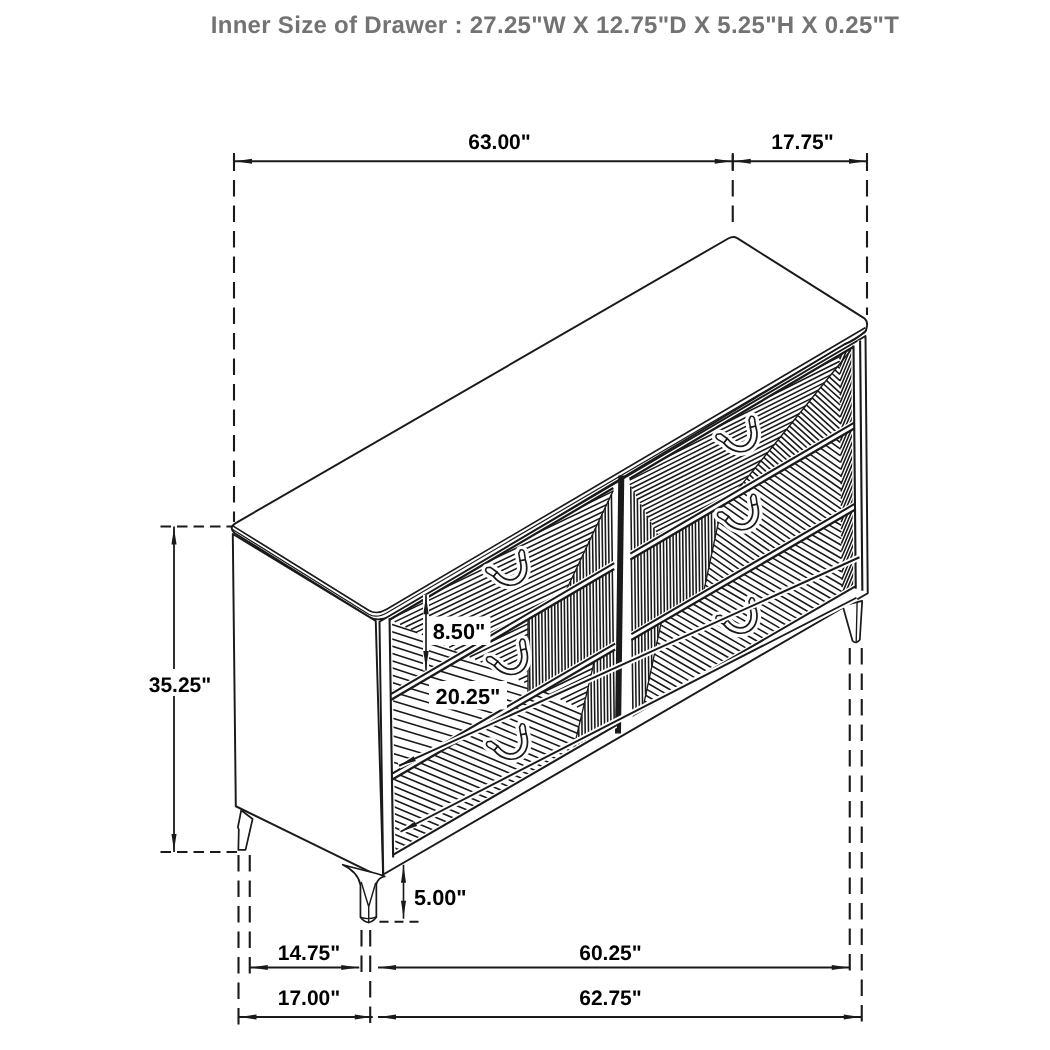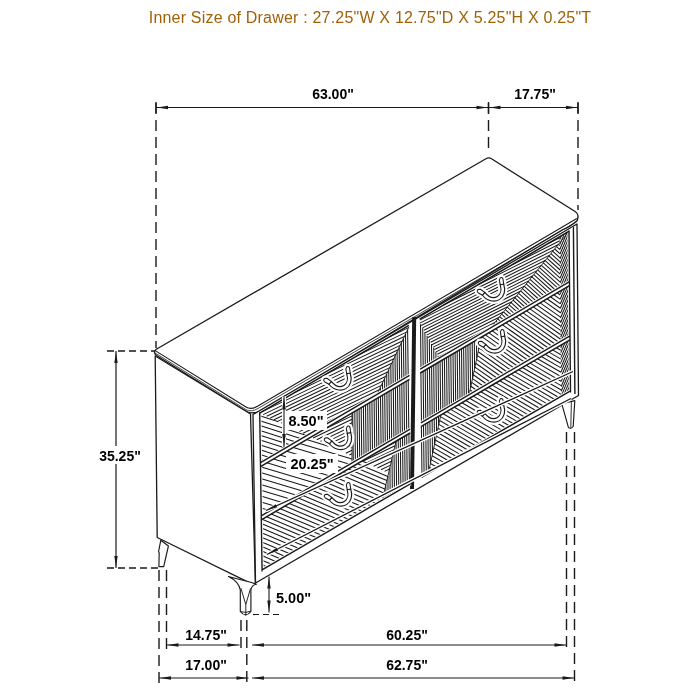--- a/index.html
+++ b/index.html
@@ -1,14 +1,14 @@
 <!DOCTYPE html>
 <html><head><meta charset="utf-8"><title>Dresser Drawing</title>
 <style>html,body{margin:0;padding:0;background:#fff;width:700px;height:700px;overflow:hidden}
-.title{position:absolute;top:9px;left:40px;width:660px;text-align:center;font-family:"Liberation Sans",sans-serif;font-weight:normal;font-size:16px;letter-spacing:0.2px;color:#a16207}
+.title{position:absolute;top:9px;left:40px;width:660px;text-align:center;font-family:"Liberation Sans",sans-serif;font-weight:bold;font-size:16px;letter-spacing:0.2px;color:#737373}
 svg{position:absolute;top:0;left:0}</style></head>
 <body>
 
 <svg xmlns="http://www.w3.org/2000/svg" width="700" height="700" viewBox="0 0 700 700">
 <rect width="700" height="700" fill="#ffffff"></rect>
 
 <path d="M156 103V348" stroke="#1a1a1a" fill="none" stroke-width="1.4" stroke-dasharray="11 6"></path>
 
 <path d="M488.5 103V153" stroke="#1a1a1a" fill="none" stroke-width="1.4" stroke-dasharray="11 6"></path>
 

